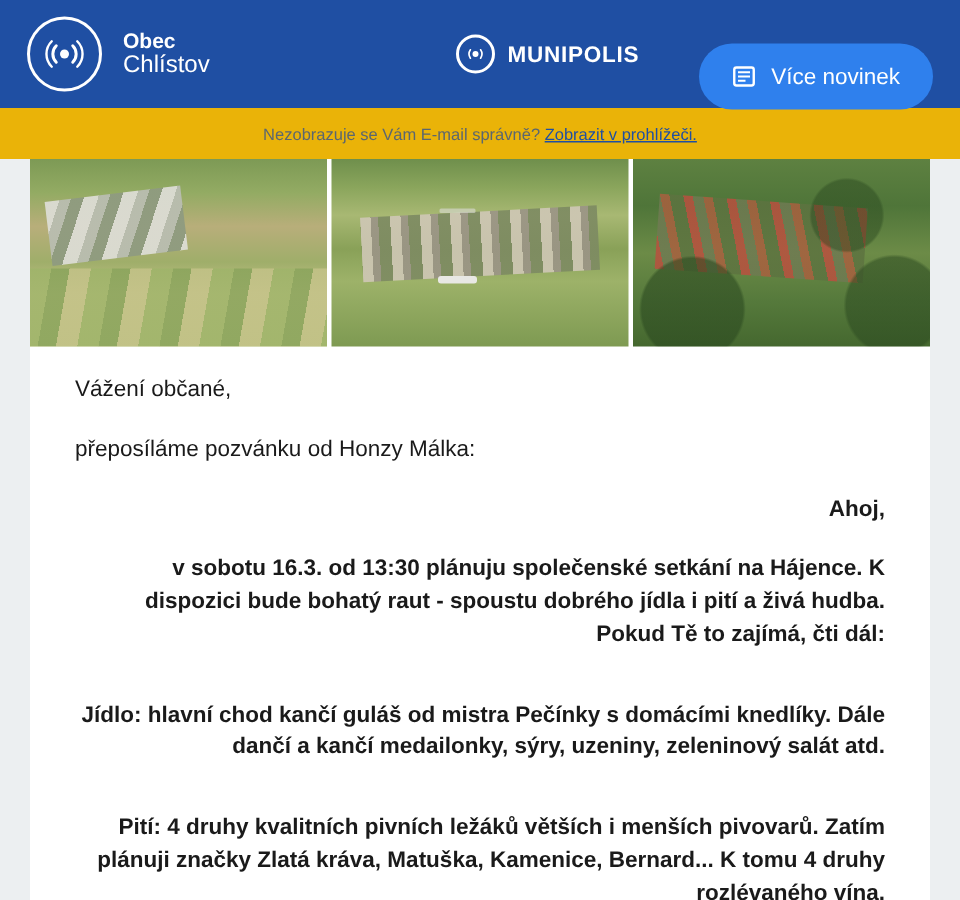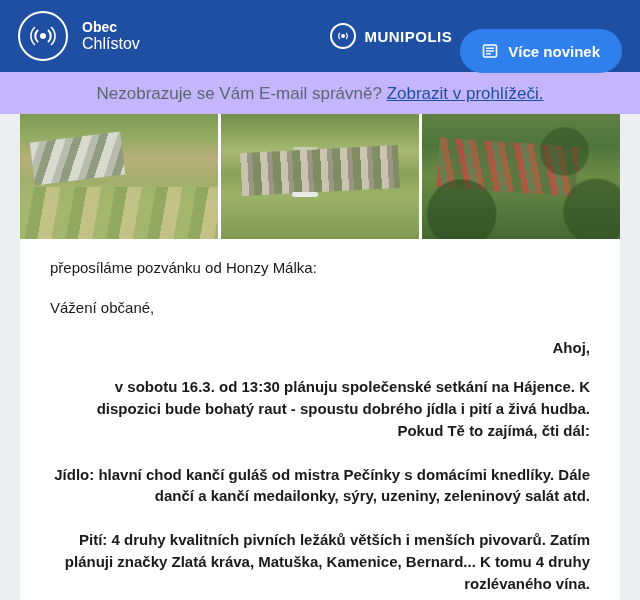--- a/index.html
+++ b/index.html
@@ -46,21 +46,21 @@
   }
   .brand-text .line2 {
     font-size: 16px;
     font-weight: normal;
   }
   .header-spacer { flex: 1 1 auto; }
   .muni {
     display: flex;
     align-items: center;
     color: #ffffff;
-    margin-right: 8px;
+    margin-right: 40px;
     flex: 0 0 auto;
   }
   .muni-icon {
     width: 22px;
     height: 22px;
     border-radius: 50%;
     border: 2px solid #ffffff;
     display: flex;
     align-items: center;
     justify-content: center;
@@ -74,39 +74,39 @@
   .news-btn {
     background: #2f80ed;
     color: #ffffff;
     border: none;
     border-radius: 24px;
     height: 44px;
     padding: 0 22px;
     display: flex;
     align-items: center;
     font-size: 15px;
-    font-weight: bold;
+    font-weight: normal;
     font-family: "Liberation Sans", sans-serif;
     cursor: pointer;
     flex: 0 0 auto;
     margin-top: 30px;
   }
   .news-btn .btn-icon {
     margin-right: 10px;
     display: flex;
     align-items: center;
   }
 
   
   .notice {
     text-align: center;
-    font-size: 17px;
+    font-size: 11px;
     color: #5b6670;
     padding: 12px 0 10px;
-    background: #c4b5fd;
+    background: #eab308;
   }
   .notice a {
     color: #1f4fa3;
     text-decoration: underline;
   }
 
   
   .card {
     background: #ffffff;
     margin: 0 20px;
@@ -203,21 +203,21 @@
   .body-text p {
     margin: 0 0 18px;
     font-size: 15px;
     line-height: 1.45;
   }
   .body-text p.bold {
     font-weight: bold;
     text-align: right;
   }
   .body-text p.gap-top {
-    margin-top: 22px;
+    margin-top: 32px;
   }
 </style>
 </head>
 <body>
 
 <div class="header">
 
   <div class="logo-mark">
     <svg width="26" height="26" viewBox="0 0 26 26" aria-hidden="true">
       <circle cx="13" cy="13" r="3" fill="#ffffff"></circle>
@@ -263,20 +263,20 @@
 
 <div class="card">
 
   <div class="photo-strip">
     <div class="photo photo-1"></div>
     <div class="photo photo-2"></div>
     <div class="photo photo-3"></div>
   </div>
 
   <div class="body-text">
+    <p>Vážení občané,</p>
     <p>přeposíláme pozvánku od Honzy Málka:</p>
-    <p>Vážení občané,</p>
     <p class="bold">Ahoj,</p>
     <p class="bold">v sobotu 16.3. od 13:30 plánuju společenské setkání na Hájence. K dispozici bude bohatý raut - spoustu dobrého jídla i pití a živá hudba. Pokud Tě to zajímá, čti dál:</p>
     <p class="bold gap-top">Jídlo: hlavní chod kančí guláš od mistra Pečínky s domácími knedlíky. Dále dančí a kančí medailonky, sýry, uzeniny, zeleninový salát atd.</p>
     <p class="bold gap-top">Pití: 4 druhy kvalitních pivních ležáků větších i menších pivovarů. Zatím plánuji značky Zlatá kráva, Matuška, Kamenice, Bernard... K tomu 4 druhy rozlévaného vína.</p>
   </div>
 </div>
 
 </body></html>

